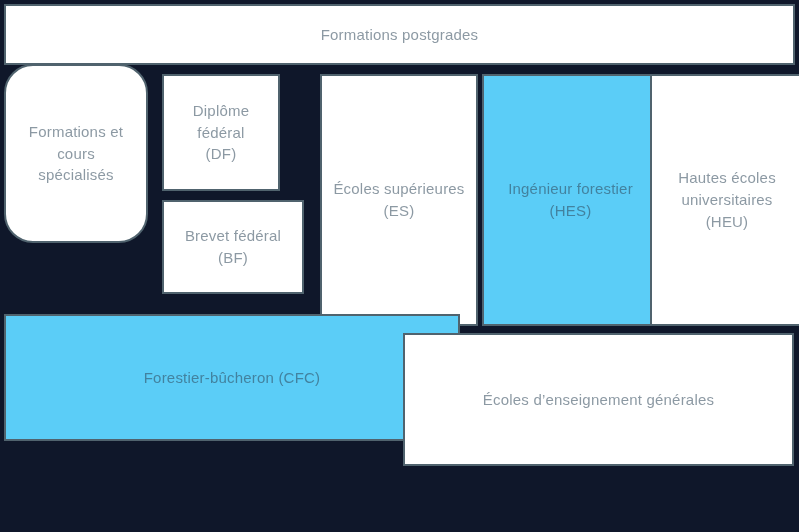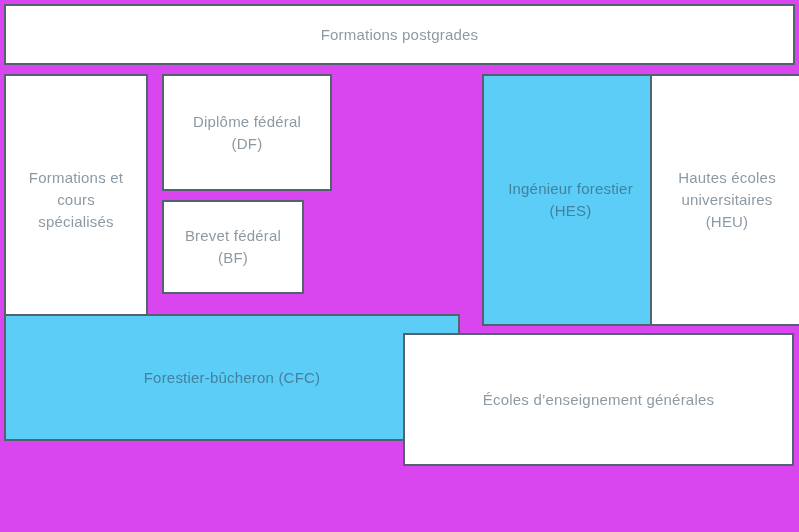--- a/index.html
+++ b/index.html
@@ -4,21 +4,21 @@
 <style>
   html, body {
     margin: 0;
     padding: 0;
     background: #ffffff;
   }
   .stage {
     position: relative;
     width: 799px;
     height: 532px;
-    background: #d946ef;
+    background: #0f172a;
     font-family: "Liberation Sans", sans-serif;
     overflow: hidden;
   }
   .box {
     position: absolute;
     box-sizing: border-box;
     border: 2px solid var(--box-border, #50636e);
     background: #ffffff;
     display: flex;
     align-items: center;
@@ -33,22 +33,22 @@
     white-space: pre-line;
     font-size: 15px;
     line-height: 1.45;
     letter-spacing: 0.2px;
     color: var(--label-text, rgba(45,70,88,0.55));
   }
 
   
   .b-postgrades         { left: 4px;   top: 4px;   width: 791px; height: 61px; }
   
-  .b-formations-cours   { left: 4px;   top: 74px;  width: 144px; height: 252px; }
-  .b-diplome-federal    { left: 162px; top: 74px;  width: 170px; height: 117px; align-items: center; }
+  .b-formations-cours   { left: 4px;   top: 64px;  width: 144px; height: 179px; border-radius: 29px; }
+  .b-diplome-federal    { left: 162px; top: 74px;  width: 118px; height: 117px; align-items: center; }
   .b-brevet-federal     { left: 162px; top: 200px; width: 142px; height: 94px; }
   .b-ecoles-superieures { left: 320px; top: 74px;  width: 158px; height: 252px; }
   .b-ingenieur-forestier{ left: 482px; top: 74px;  width: 177px; height: 252px; }
   .b-hautes-ecoles      { left: 650px; top: 74px;  width: 154px; height: 252px; }
   
   .b-forestier-bucheron { left: 4px;   top: 314px; width: 456px; height: 127px; }
   .b-ecoles-enseignement{ left: 403px; top: 333px; width: 391px; height: 133px; }
   
   .b-ecole-obligatoire  { left: 4px;   top: 466px; width: 789px; height: 62px; }
 </style>
@@ -68,20 +68,24 @@
 
   <div class="box b-diplome-federal">
     <span class="box-label">Diplôme fédéral
 (DF)</span>
   </div>
 
   <div class="box b-brevet-federal">
     <span class="box-label">Brevet fédéral (BF)</span>
   </div>
 
+  <div class="box b-ecoles-superieures">
+    <span class="box-label">Écoles supérieures
+(ES)</span>
+  </div>
 
   <div class="box highlight b-ingenieur-forestier">
     <span class="box-label">Ingénieur forestier
 (HES)</span>
   </div>
 
   <div class="box b-hautes-ecoles">
     <span class="box-label">Hautes écoles
 universitaires
 (HEU)</span>

